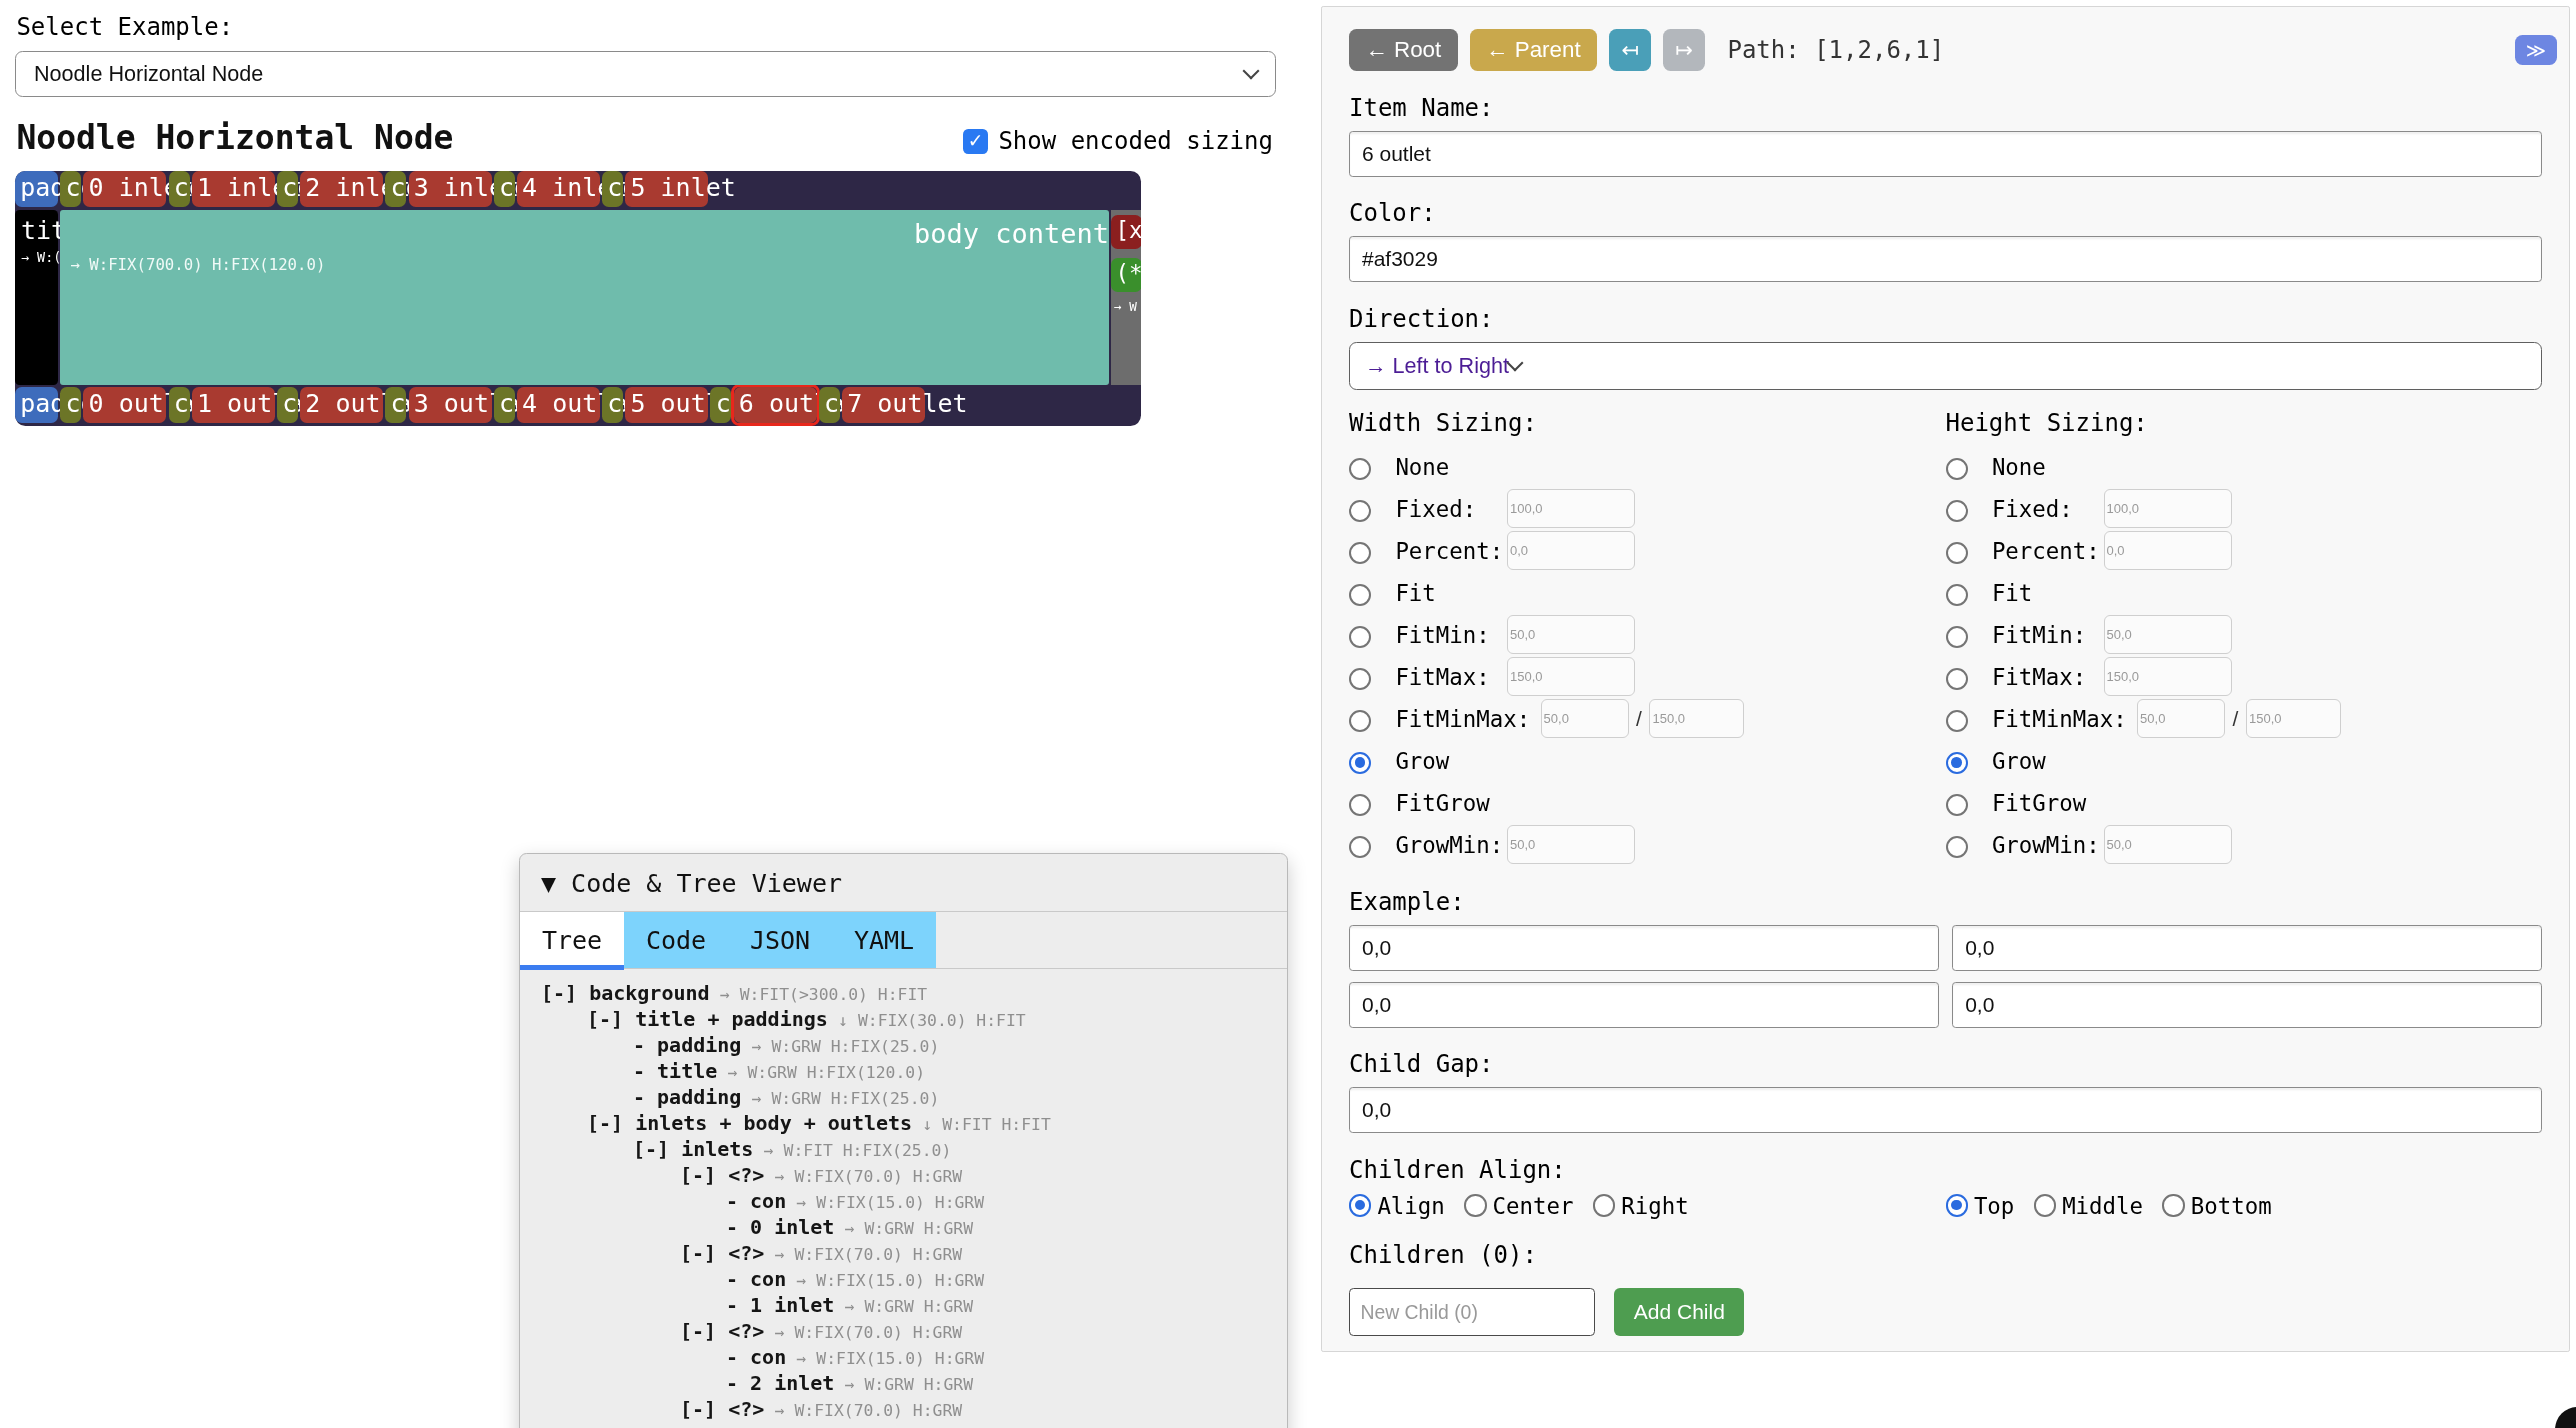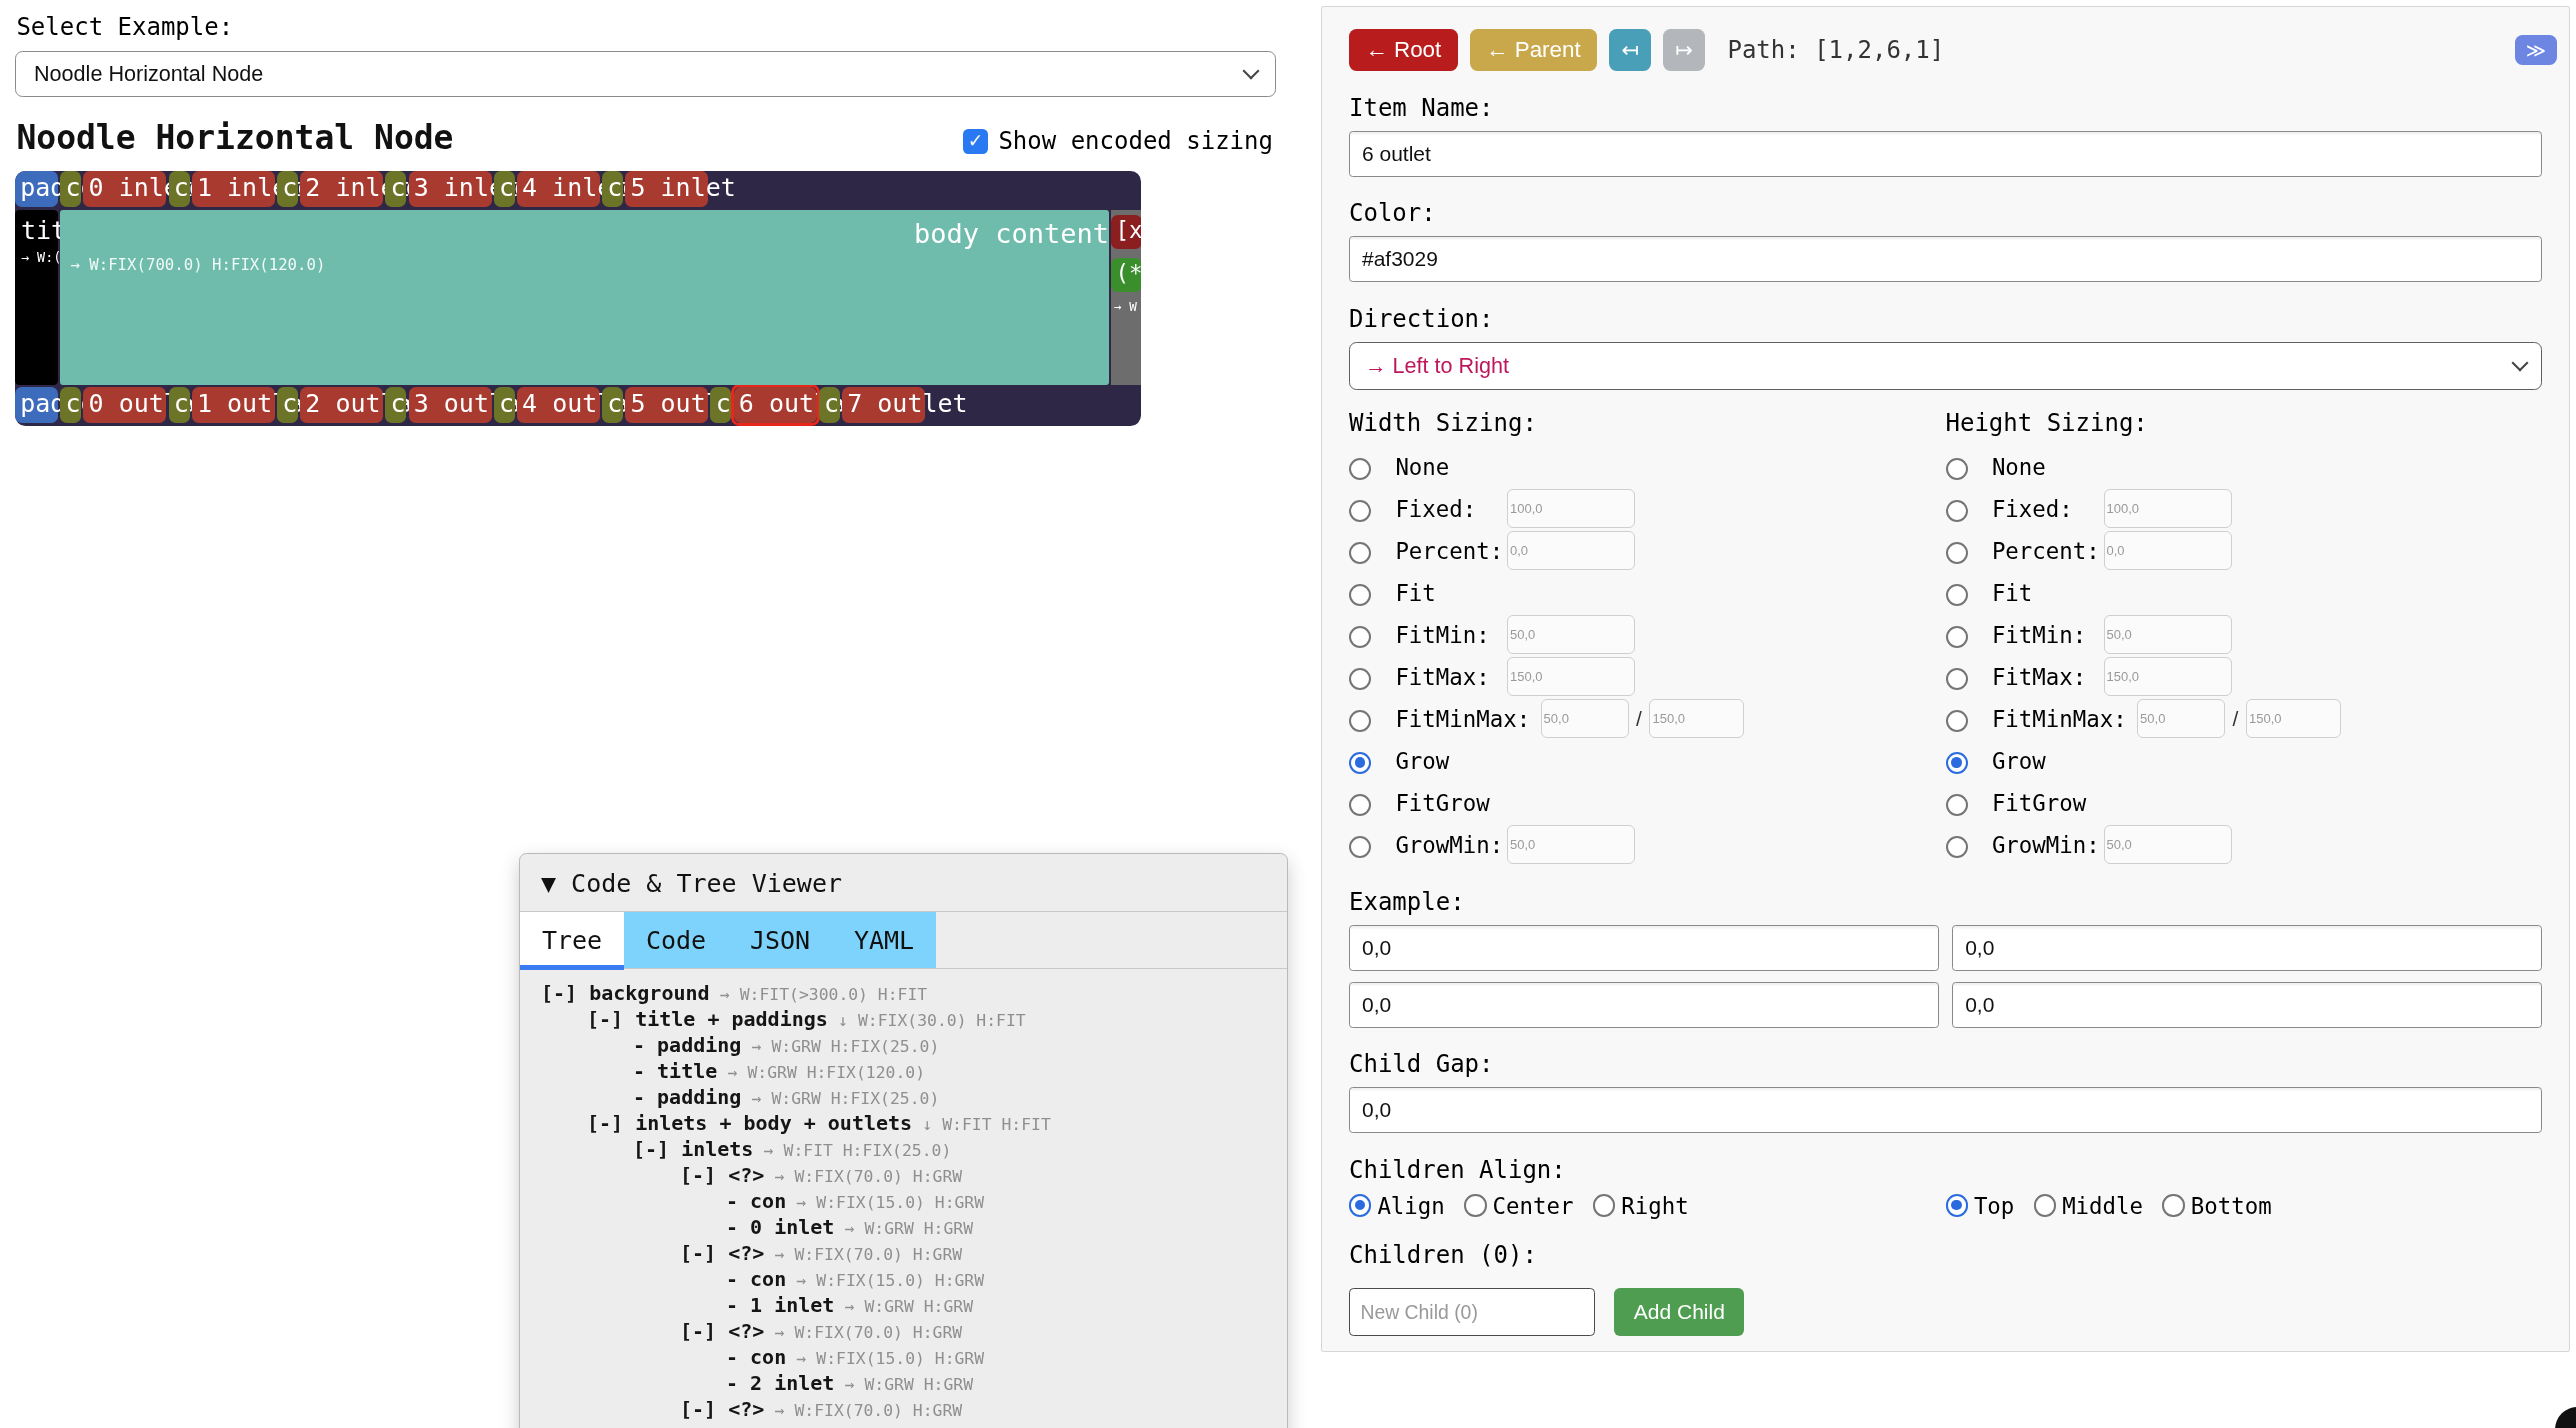--- a/index.html
+++ b/index.html
@@ -66,37 +66,37 @@
   .tline { height:26px; white-space:nowrap; }
   .tname { font-family:"DejaVu Sans Mono",monospace; font-weight:bold; font-size:20px; color:#151515; }
   .tsize { font-family:"DejaVu Sans Mono",monospace; font-size:16.4px; color:#8f8f8f; margin-left:10.4px; }
 
   
   .panel { position:absolute; left:1321px; top:6px; width:1249px; height:1346px; background:#f8f8f8;
            border:1.5px solid #d6d6d6; border-radius:2.2px; padding:22.4px 27px; }
   .toolbar { display:flex; align-items:center; gap:12px; }
   .btn { border-radius:7.5px; color:#fff; font-size:22.4px; height:42px; display:inline-flex;
          align-items:center; justify-content:center; padding:0 16.4px; cursor:pointer; }
-  .btn-root { background:#b91c1c; }
+  .btn-root { background:#737373; }
   .btn-parent { background:#c9a84c; }
   .btn-sq { width:42px; padding:0; font-size:21px; }
   .btn-prev { background:#4a9fb8; }
   .btn-next { background:#b3b7bc; }
   .path { font-family:"DejaVu Sans Mono",monospace; font-size:24px; color:#333; margin-left:10.4px; }
   .expand { position:absolute; top:28px; right:12px; width:42px; height:30px; background:#6d86e2;
             border-radius:7.5px; color:#fff; font-size:19.4px; display:flex; align-items:center;
             justify-content:center; }
   .flabel { font-family:"DejaVu Sans Mono",monospace; font-size:24px; color:#000;
             margin:22.4px 0 9px 0; }
   .tinput { width:100%; height:46px; border:1.5px solid #8a8a8a; border-radius:3.7px; background:#fff;
             font-size:21px; color:#111; padding:0 12px; box-shadow:inset 0 2.2px 1.5px rgba(0,0,0,.06);
             font-family:"Liberation Sans",sans-serif; }
   .dselect { width:100%; height:48px; border:1.5px solid #5f5f5f; border-radius:7.5px; background:#fff;
-             display:flex; align-items:center; justify-content:space-between; padding:0 15px;
-             font-size:21.6px; color:#be185d; }
+             display:flex; align-items:center; padding:0 15px;
+             font-size:21.6px; color:#4c1d95; }
   .sizing-grid { display:grid; grid-template-columns:1fr 1fr; margin-top:19.4px; }
   .scol .flabel { margin-top:0; }
   .srow { display:flex; align-items:center; height:42px; }
   .labwrap { display:flex; align-items:flex-end; gap:24px; width:158px; flex:none; }
   .labwrap.wide { width:auto; margin-right:10.4px; }
   .radio { width:22.4px; height:22.4px; border:2.2px solid #757575; border-radius:50%; background:#fff; flex:none; }
   .radio.on { border-color:#2a6bdf; }
   .radio.on::after { content:""; display:block; margin:3.7px; width:10.4px; height:10.4px; border-radius:50%;
                      background:#2a6bdf; }
   .rlabel { font-family:"DejaVu Sans Mono",monospace; font-size:22.4px; color:#000; white-space:nowrap; }

